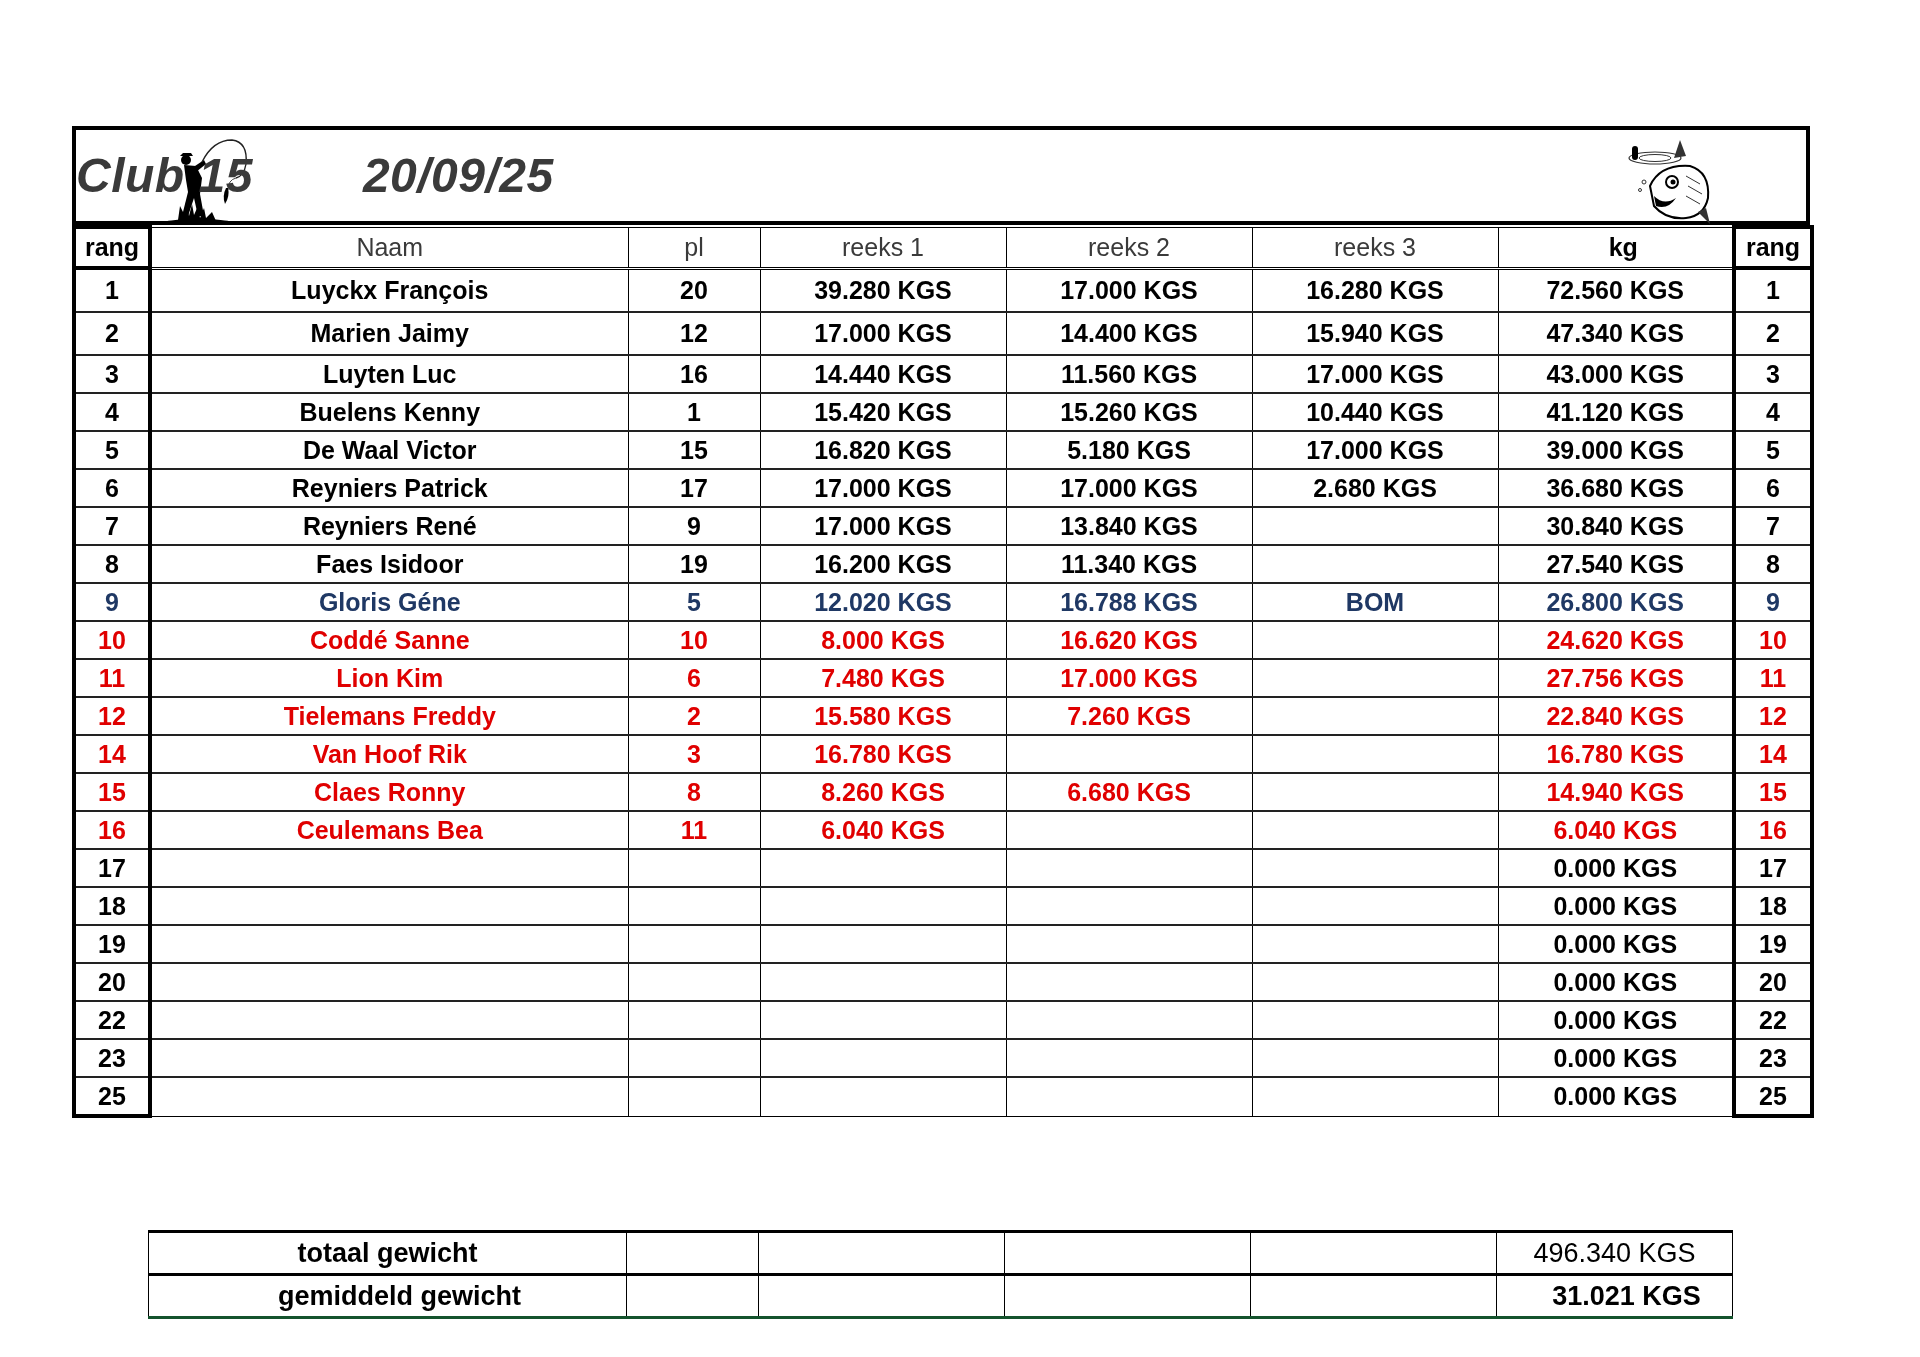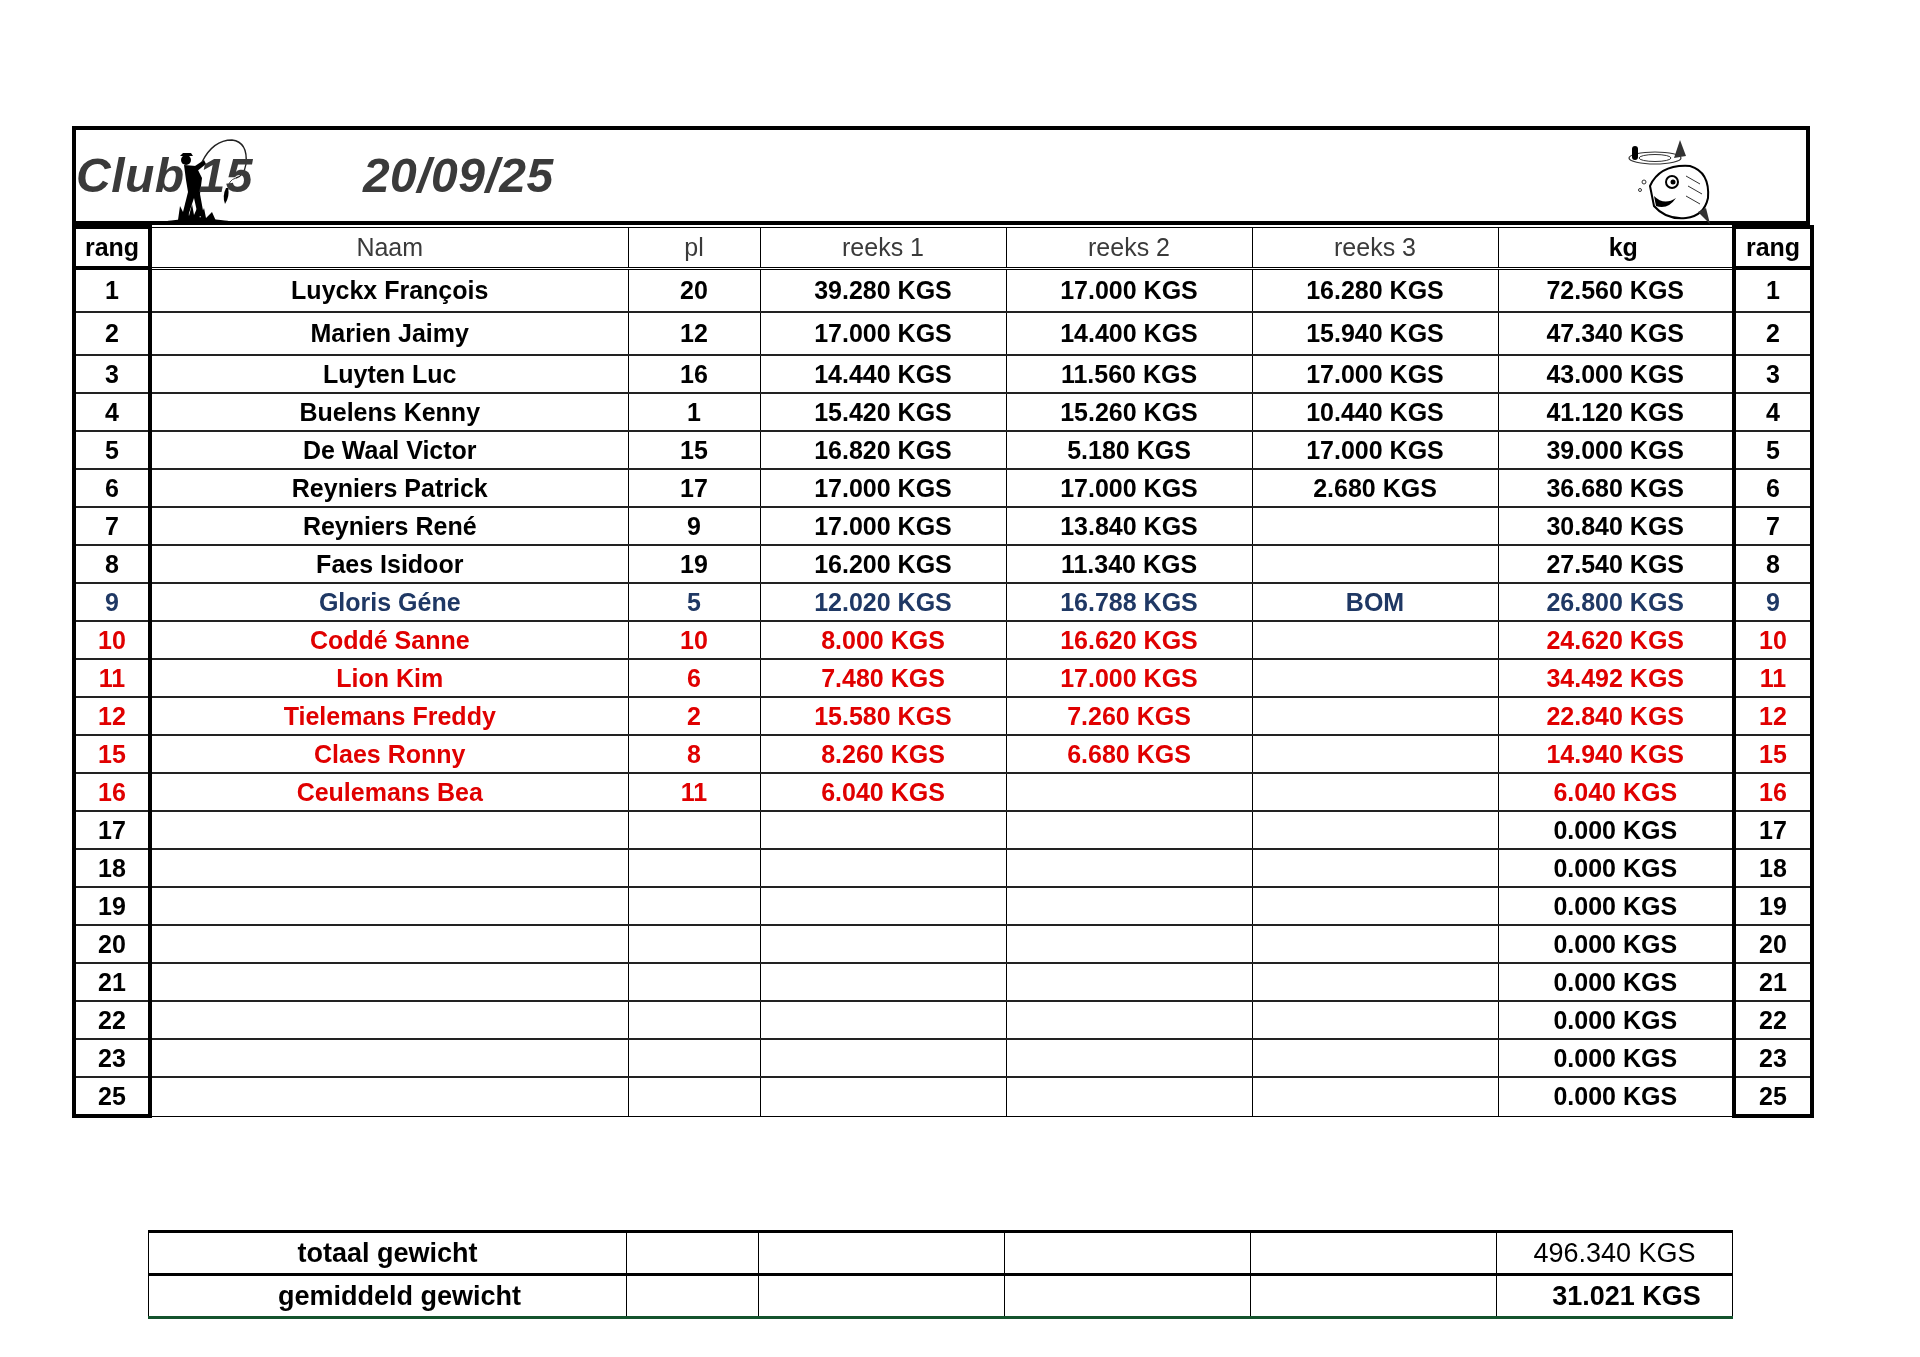--- a/index.html
+++ b/index.html
@@ -188,34 +188,44 @@
           <td>24.620 KGS</td>
           <td class="rang">10</td>
         </tr>
         <tr class="rn red">
           <td class="rang">11</td>
           <td>Lion Kim</td>
           <td>6</td>
           <td>7.480 KGS</td>
           <td>17.000 KGS</td>
           <td></td>
-          <td>34.492 KGS</td>
+          <td>27.756 KGS</td>
           <td class="rang">11</td>
         </tr>
         <tr class="rn red">
           <td class="rang">12</td>
           <td>Tielemans Freddy</td>
           <td>2</td>
           <td>15.580 KGS</td>
           <td>7.260 KGS</td>
           <td></td>
           <td>22.840 KGS</td>
           <td class="rang">12</td>
         </tr>
         <tr class="rn red">
+          <td class="rang">14</td>
+          <td>Van Hoof Rik</td>
+          <td>3</td>
+          <td>16.780 KGS</td>
+          <td></td>
+          <td></td>
+          <td>16.780 KGS</td>
+          <td class="rang">14</td>
+        </tr>
+        <tr class="rn red">
           <td class="rang">15</td>
           <td>Claes Ronny</td>
           <td>8</td>
           <td>8.260 KGS</td>
           <td>6.680 KGS</td>
           <td></td>
           <td>14.940 KGS</td>
           <td class="rang">15</td>
         </tr>
         <tr class="rn red">
@@ -260,30 +270,20 @@
         </tr>
         <tr class="rn">
           <td class="rang">20</td>
           <td></td>
           <td></td>
           <td></td>
           <td></td>
           <td></td>
           <td>0.000 KGS</td>
           <td class="rang">20</td>
-        </tr>
-        <tr class="rn">
-          <td class="rang">21</td>
-          <td></td>
-          <td></td>
-          <td></td>
-          <td></td>
-          <td></td>
-          <td>0.000 KGS</td>
-          <td class="rang">21</td>
         </tr>
         <tr class="rn">
           <td class="rang">22</td>
           <td></td>
           <td></td>
           <td></td>
           <td></td>
           <td></td>
           <td>0.000 KGS</td>
           <td class="rang">22</td>

